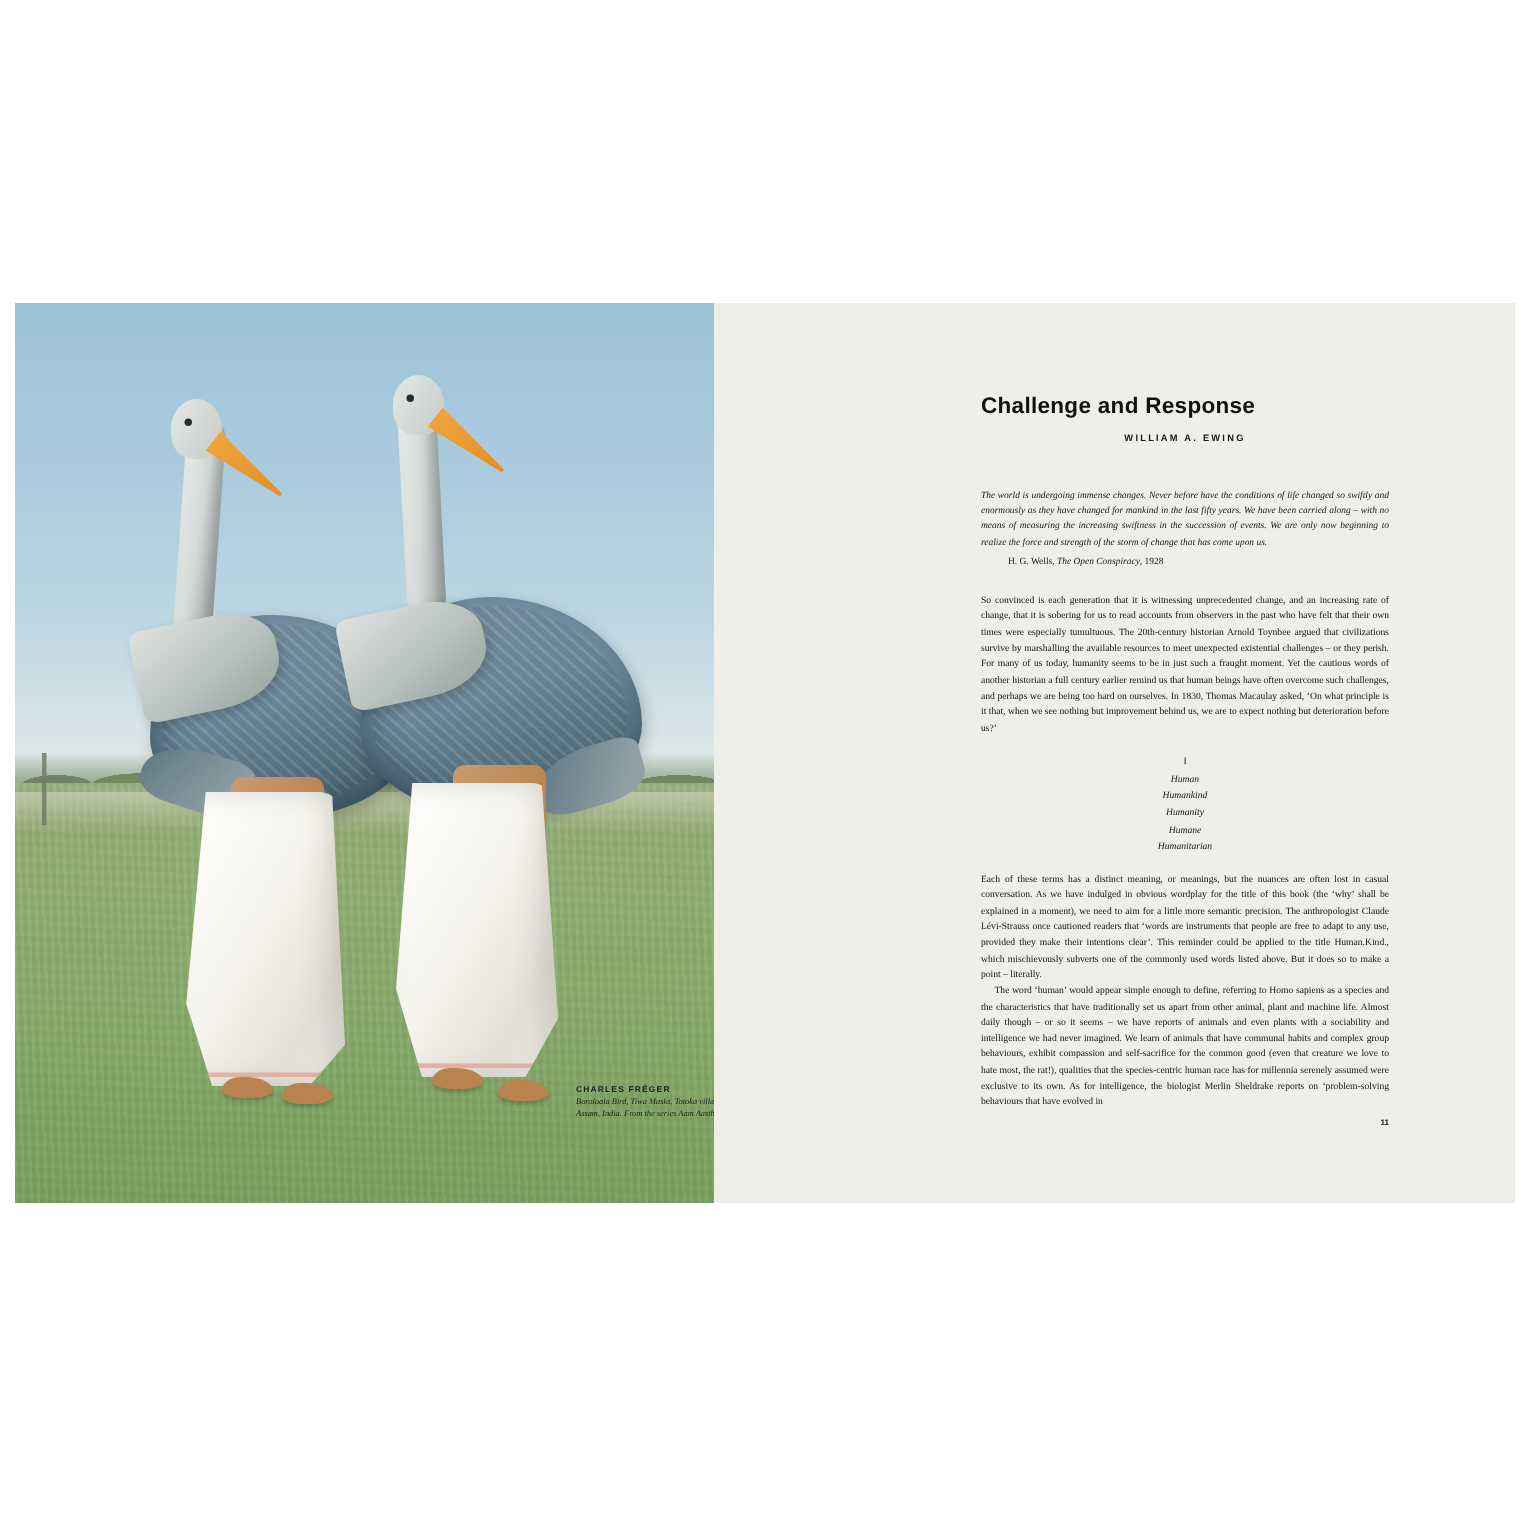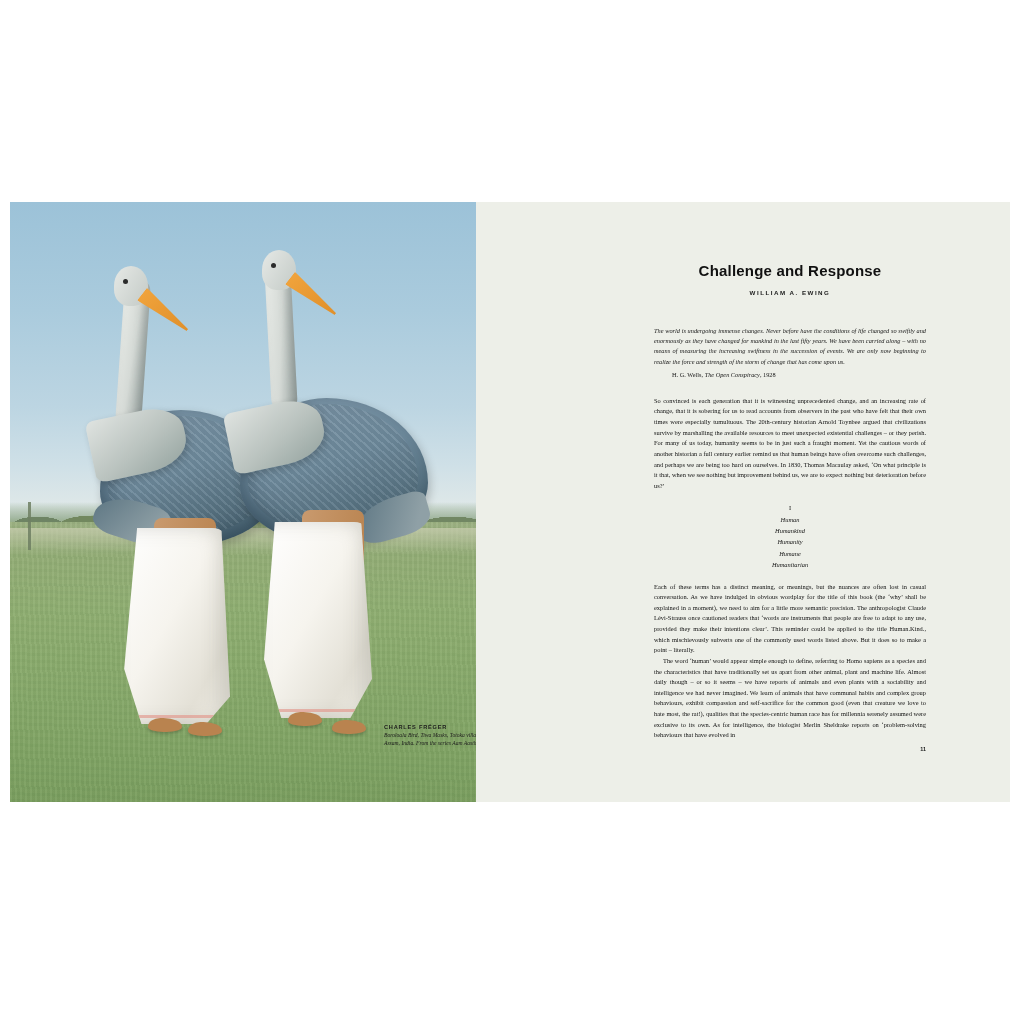--- a/index.html
+++ b/index.html
@@ -247,21 +247,21 @@
     background: #edefe8;
   }
   .text-col {
     position: absolute;
     left: 178px;
     top: 60px;
     width: 272px;
   }
   h1.title {
     margin: 0 0 10px 0;
-    text-align: center;
+    text-align: left;
     font-family: "Liberation Sans", sans-serif;
     font-size: 15px;
     font-weight: 700;
     color: #111;
     letter-spacing: .2px;
   }
   .byline {
     margin: 0 0 30px 0;
     text-align: center;
     font-family: "Liberation Sans", sans-serif;

